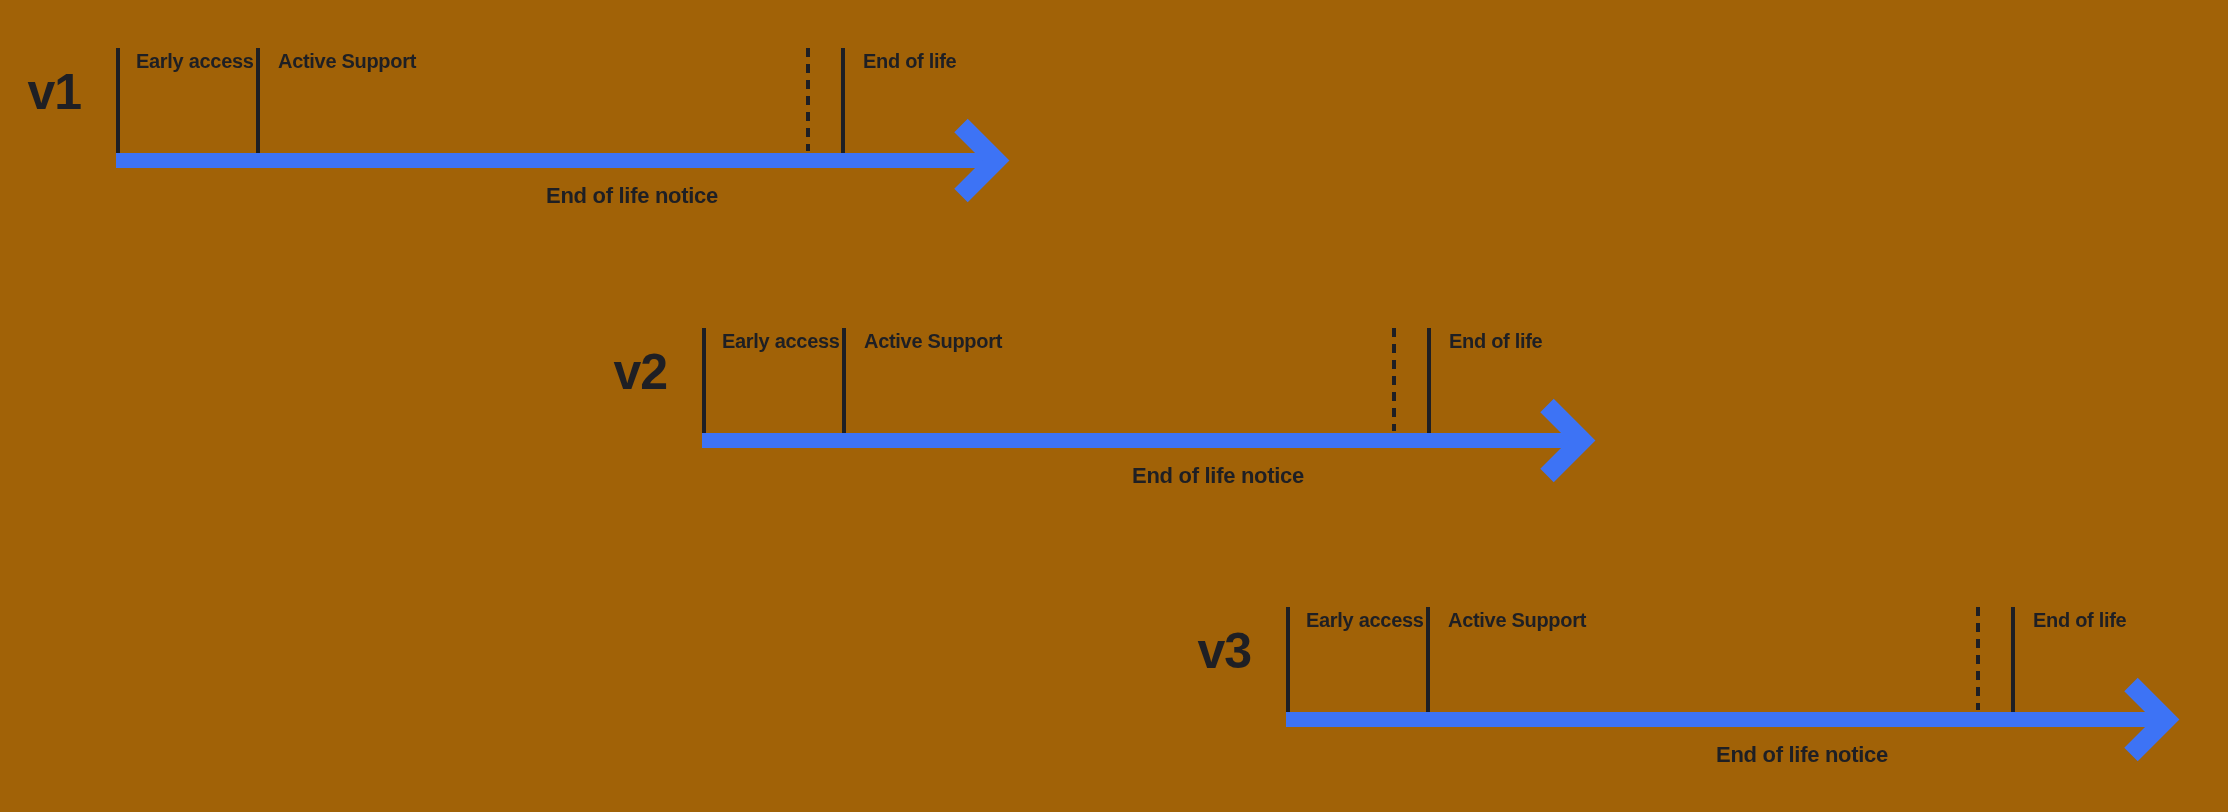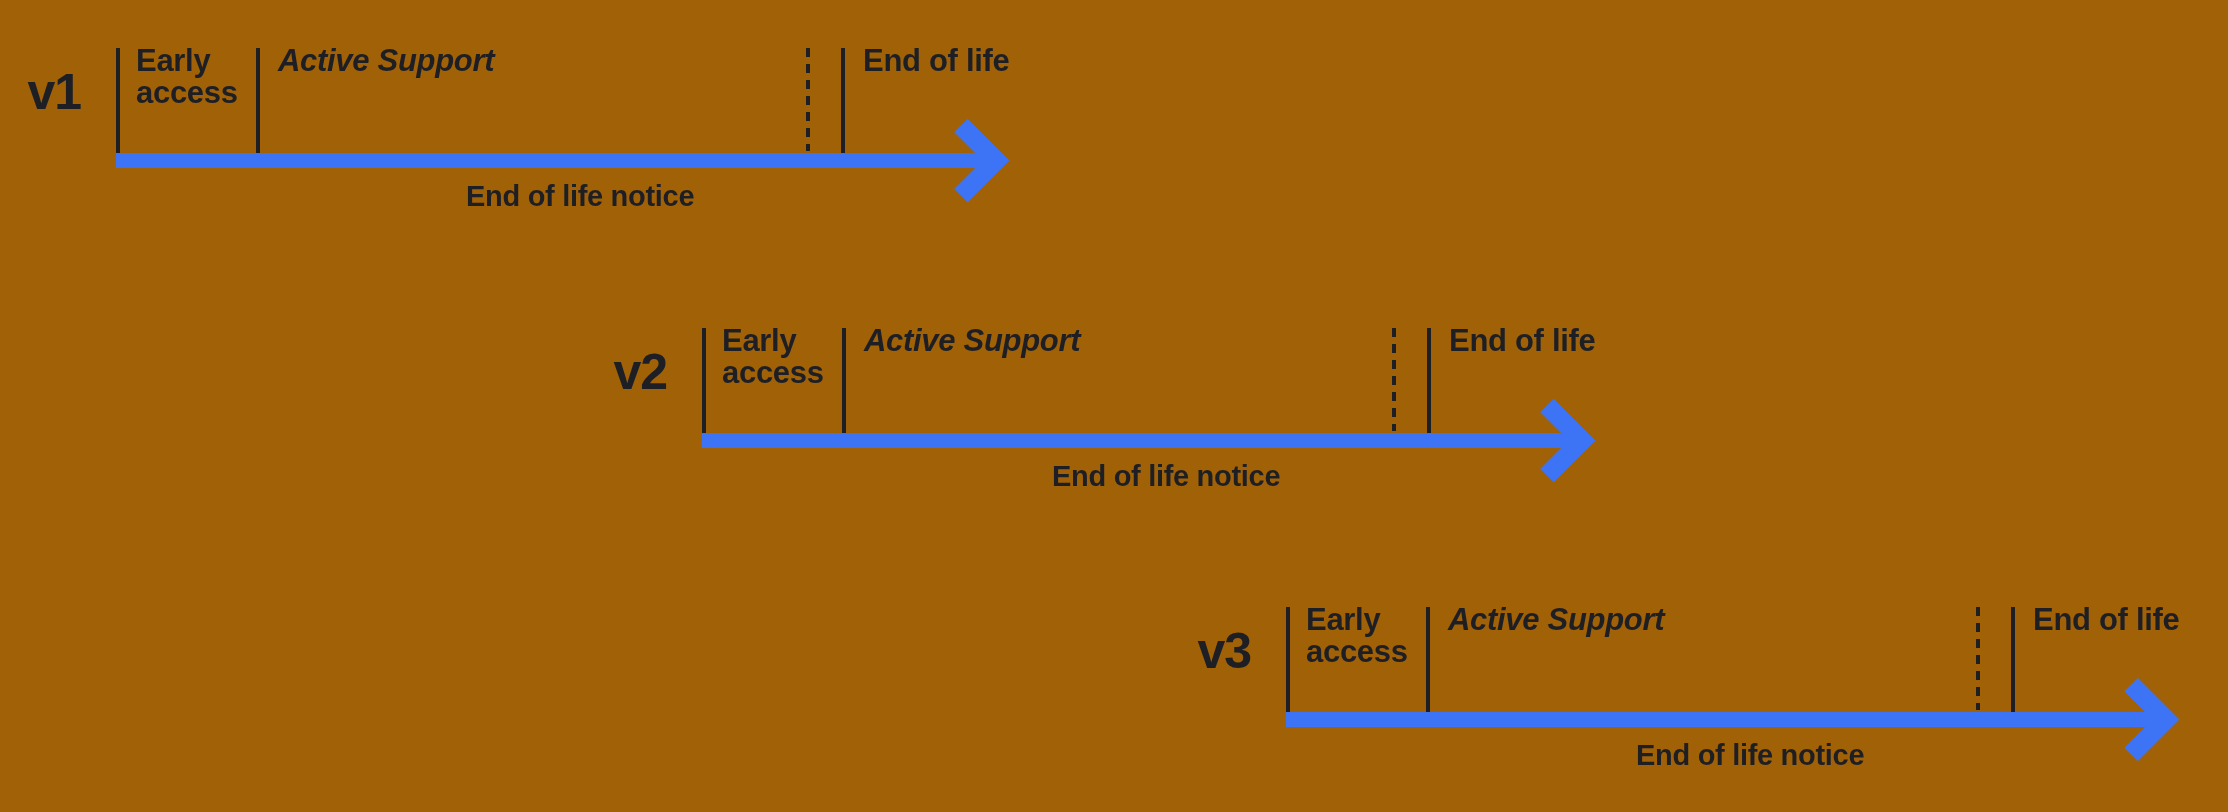--- a/index.html
+++ b/index.html
@@ -54,40 +54,40 @@
       to bottom,
       var(--color-ink, #1e1f24) 0px,
       var(--color-ink, #1e1f24) 9px,
       transparent 9px,
       transparent 16px
     );
   }
   .phase-label {
     position: absolute;
     top: calc(var(--y0) - 108px);
-    font-size: 31px;
+    font-size: 20px;
     line-height: 32px;
     font-weight: 700;
     letter-spacing: -0.3px;
     white-space: nowrap;
   }
   .label-early {
     left: calc(var(--x0) + 20px);
     width: 122px;
     white-space: normal;
   }
-  .label-active { left: calc(var(--x0) + 162px); font-style: italic; }
+  .label-active { left: calc(var(--x0) + 162px); }
   .label-eol    { left: calc(var(--x0) + 747px); }
   .notice-label {
     position: absolute;
     top: calc(var(--y0) + 27px);
     left: calc(var(--x0) + 350px);
     width: 332px;
-    text-align: left;
-    font-size: 29px;
+    text-align: center;
+    font-size: 22px;
     line-height: 32px;
     font-weight: 700;
     letter-spacing: -0.3px;
     white-space: nowrap;
   }
   .arrow-svg {
     position: absolute;
     left: var(--x0);
     top: calc(var(--y0) - 45px);
     width: 915px;

